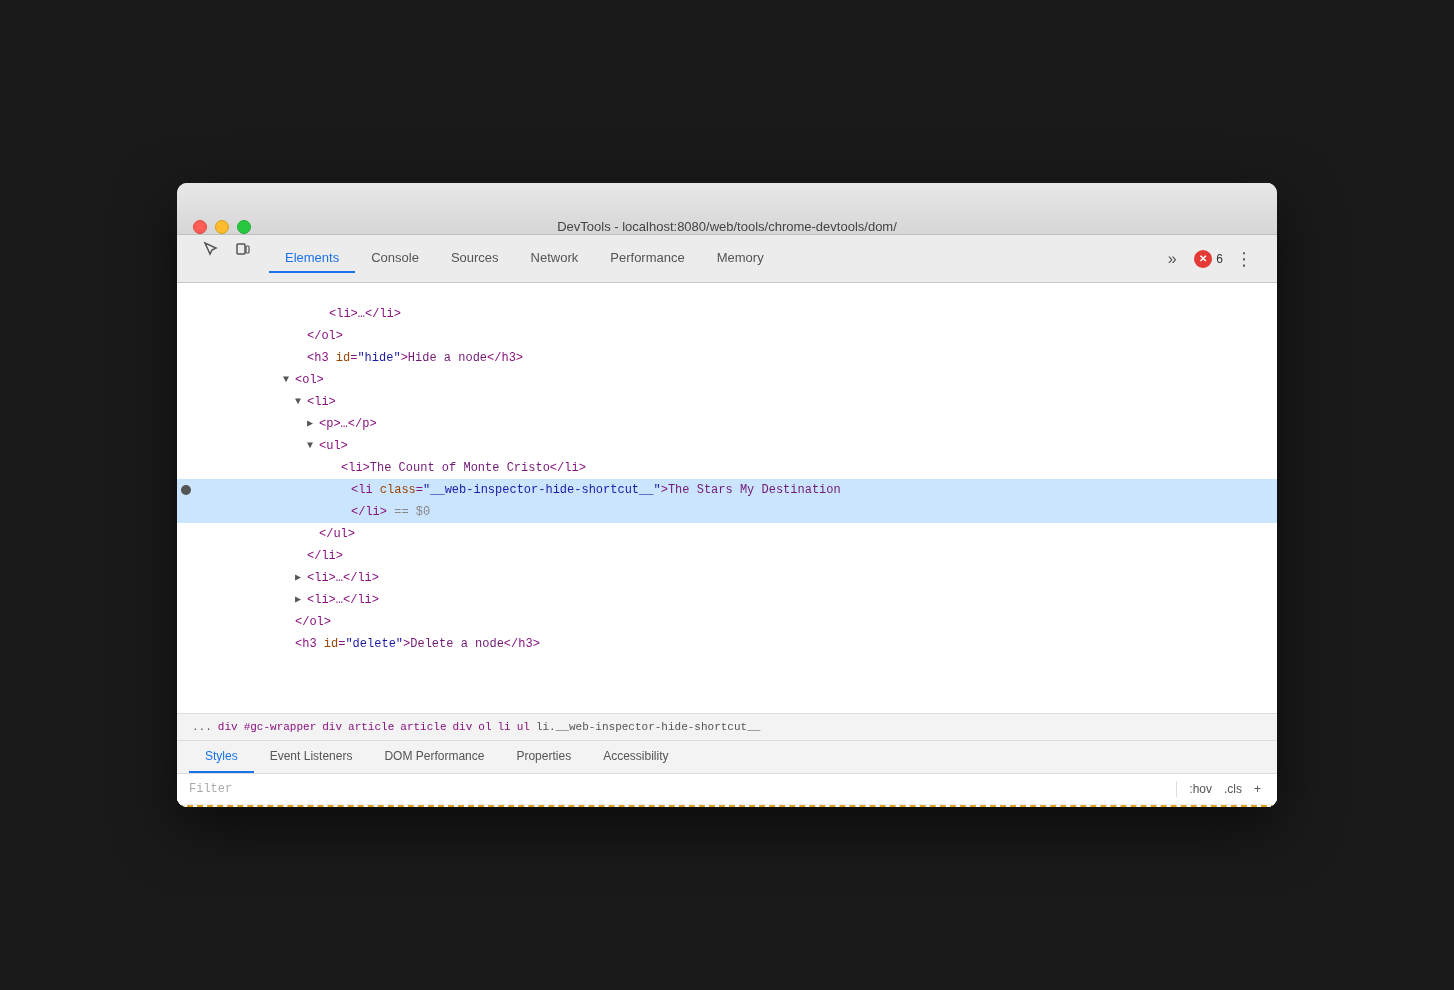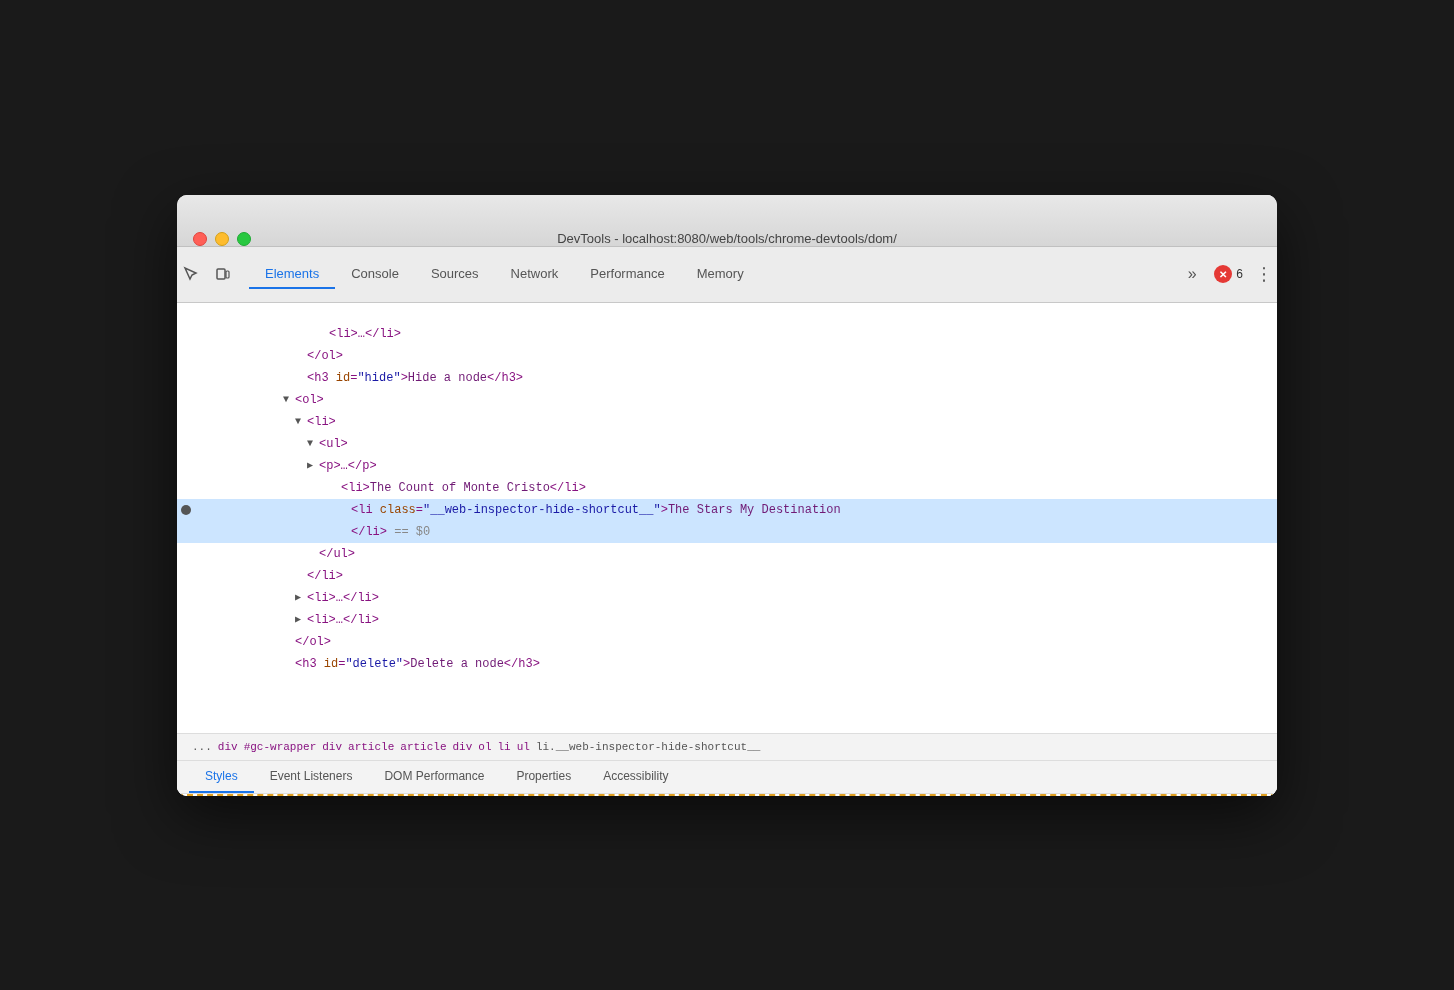--- a/index.html
+++ b/index.html
@@ -48,24 +48,23 @@
       left: 50%;
       transform: translateX(-50%);
       font-size: 13px;
       color: #444;
       font-weight: 500;
       white-space: nowrap;
     }
     
     .toolbar {
       background: #ececec;
-      height: 56px;
-      display: flex;
-      align-items: center;
-      padding: 0 0;
+      height: 48px;
+      display: flex;
+      padding: 0 20px;
       border-bottom: 1px solid #c8c8c8;
       gap: 4px;
     }
     .toolbar-icons {
       display: flex;
       gap: 4px;
       margin-right: 8px;
     }
     .toolbar-icon-btn {
       width: 28px;
@@ -364,28 +363,28 @@
         </div>
 
         <div class="dom-line">
           <span class="indent" style="width:110px; display:inline-block;"></span>
           <span class="triangle open"></span>
           <span class="tag">&lt;li&gt;</span>
         </div>
 
         <div class="dom-line">
           <span class="indent" style="width:122px; display:inline-block;"></span>
+          <span class="triangle closed"></span>
+          <span class="tag">&lt;p&gt;…&lt;/p&gt;</span>
+        </div>
+
+        <div class="dom-line">
+          <span class="indent" style="width:122px; display:inline-block;"></span>
           <span class="triangle open"></span>
           <span class="tag">&lt;ul&gt;</span>
-        </div>
-
-        <div class="dom-line">
-          <span class="indent" style="width:122px; display:inline-block;"></span>
-          <span class="triangle closed"></span>
-          <span class="tag">&lt;p&gt;…&lt;/p&gt;</span>
         </div>
 
         <div class="dom-line">
           <span class="indent" style="width:144px; display:inline-block;"></span>
           <span class="triangle empty"></span>
           <span class="tag">&lt;li&gt;</span><span class="text-content">The Count of Monte Cristo</span><span class="tag">&lt;/li&gt;</span>
         </div>
 
         <div class="dom-line selected" style="position:relative;">
           <span class="dot-indicator"></span>
@@ -455,16 +454,25 @@
     </div>
 
     <div class="bottom-panel">
       <div class="bottom-tabs">
         <div class="bottom-tab active">Styles</div>
         <div class="bottom-tab">Event Listeners</div>
         <div class="bottom-tab">DOM Performance</div>
         <div class="bottom-tab">Properties</div>
         <div class="bottom-tab">Accessibility</div>
       </div>
+      <div class="filter-bar">
+        <input class="filter-input" type="text" placeholder="Filter" style="">
+        <div class="filter-divider"></div>
+        <div class="filter-actions">
+          <button class="filter-btn">:hov</button>
+          <button class="filter-btn">.cls</button>
+          <button class="filter-btn">+</button>
+        </div>
+      </div>
       <div class="dashed-bottom" style="margin: 0 0 0 0; height: 2px; background: repeating-linear-gradient(90deg, #e0a020 0px, #e0a020 8px, transparent 8px, transparent 16px);"></div>
     </div>
   </div>
 </div>
 
 </body></html>

